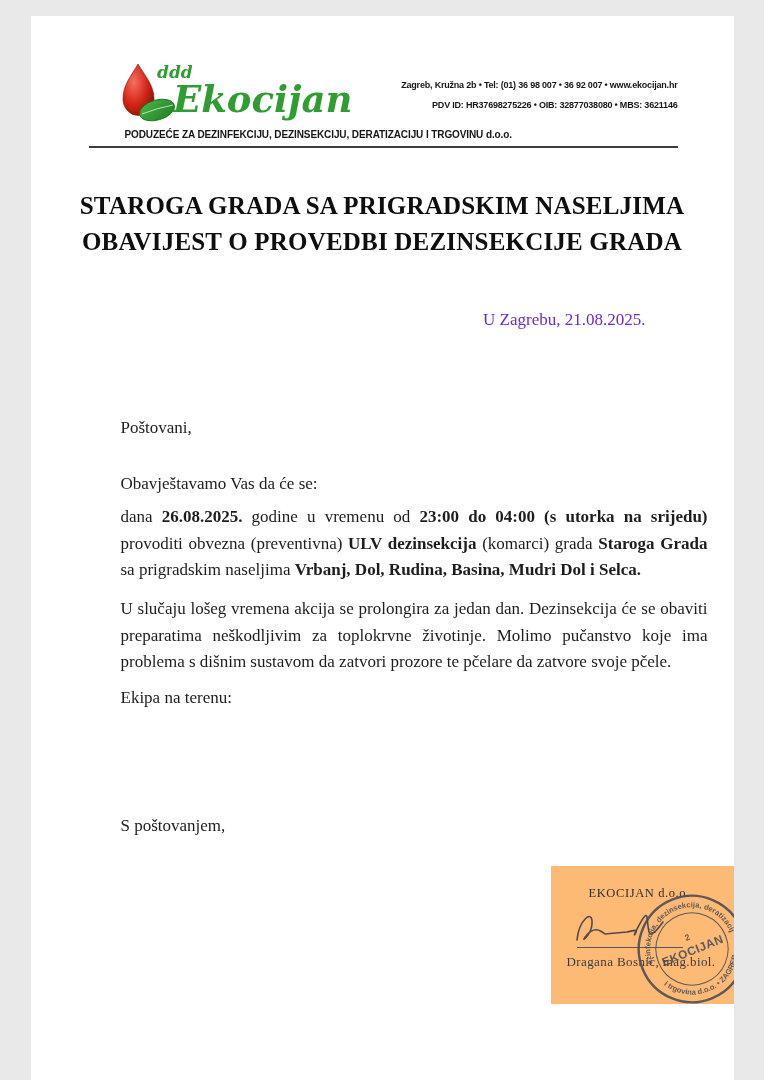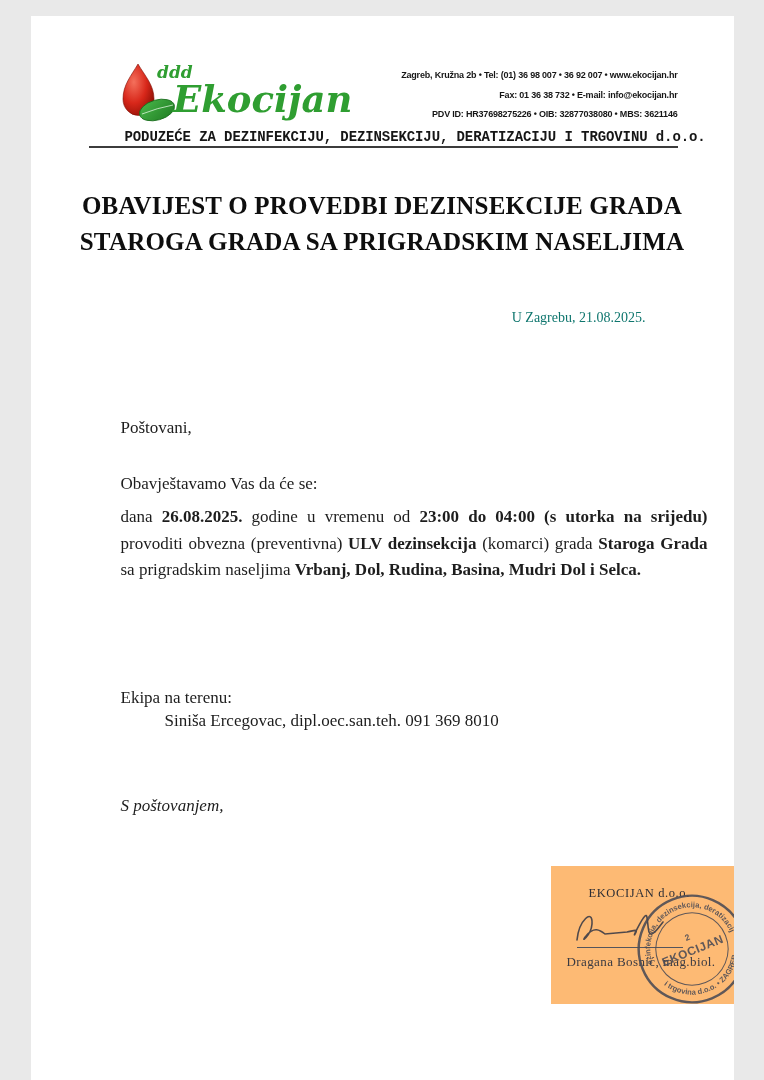--- a/index.html
+++ b/index.html
@@ -18,37 +18,37 @@
 
   
   .logo {
     position: absolute;
     left: 86px;
     top: 42px;
   }
   .contact {
     position: absolute;
     right: 56px;
-    top: 50px;
+    top: 60px;
     text-align: right;
     font-family: "Liberation Sans", sans-serif;
     font-weight: bold;
     font-size: 9px;
     letter-spacing: -0.2px;
     line-height: 19.5px;
     color: #161616;
     white-space: nowrap;
   }
   .tagline {
     position: absolute;
     left: 94px;
     top: 113px;
-    font-family: Liberation Mono, monospace;
+    font-family: Liberation Sans, sans-serif;
     font-weight: bold;
-    font-size: 14px;
+    font-size: 10px;
     letter-spacing: -0.1px;
     color: #161616;
     white-space: nowrap;
   }
   .header-rule {
     position: absolute;
     left: 58px;
     right: 56px;
     top: 130px;
     height: 2px;
@@ -67,31 +67,31 @@
     line-height: 36px;
     color: #0e0e0e;
     letter-spacing: 0.2px;
   }
 
   
   .dateline {
     position: absolute;
     right: 88px;
     top: 294px;
-    font-size: 14px;
-    color: #0f766e;
+    font-size: 17px;
+    color: #6d28d9;
   }
   .body-text { position: absolute; left: 90px; width: 587px; font-size: 17px; color: #1d1d1d; }
   .salutation   { top: 402px; }
   .intro-line   { top: 458px; }
   .para-schedule { top: 488px; text-align: justify; line-height: 26.5px; }
   .para-weather  { top: 580px; text-align: justify; line-height: 26.5px; }
   .team-label   { top: 672px; }
   .team-member  { top: 695px; left: 134px; }
-  .closing      { top: 780px; font-style: italic; }
+  .closing      { top: 800px; }
 
   
   .sig-block {
     position: absolute;
     left: 520px;
     top: 850px;
     width: 224px;
     height: 138px;
     background: #fdba74;
   }
@@ -156,42 +156,41 @@
       <path d="M 21,6 C 28,18 37,27 37,41 A 15.5,16.5 0 1 1 6,41 C 6,27 14,18 21,6 Z" fill="url(#dropGrad)" stroke="#7e0d04" stroke-width="0.6"></path>
       <ellipse cx="40" cy="52" rx="18" ry="10" transform="rotate(-16 40 52)" fill="url(#leafGrad)" stroke="#176b1a" stroke-width="0.8"></ellipse>
       <path d="M 25,56 Q 40,50 56,47" stroke="#d9f2d9" stroke-width="1" fill="none" opacity="0.8"></path>
       <text x="40" y="20" font-family="DejaVu Serif, serif" font-style="italic" font-weight="bold" font-size="17" fill="#2f9e31">ddd</text>
       <text x="56" y="54" font-family="DejaVu Serif, serif" font-style="italic" font-weight="bold" font-size="37" fill="#2f9e31">Ekocijan</text>
     </svg>
   </div>
 
   <div class="contact">
     <div>Zagreb, Kružna 2b • Tel: (01)  36 98 007 • 36 92 007 • www.ekocijan.hr</div>
-    <div>Fax: 01 36 38 732 • E-mail: info@ekocijan.hr</div>
     <div>PDV ID: HR37698275226 • OIB: 32877038080  •  MBS: 3621146</div>
   </div>
 
   <div class="tagline">PODUZEĆE ZA DEZINFEKCIJU, DEZINSEKCIJU, DERATIZACIJU I TRGOVINU d.o.o.</div>
   <div class="header-rule"></div>
 
   <div class="title">
+    <div>STAROGA GRADA SA PRIGRADSKIM NASELJIMA</div>
     <div>OBAVIJEST O PROVEDBI DEZINSEKCIJE GRADA</div>
-    <div>STAROGA GRADA SA PRIGRADSKIM NASELJIMA</div>
   </div>
 
   <div class="dateline">U Zagrebu, 21.08.2025.</div>
 
   <div class="body-text intro-line">Obavještavamo Vas da će se:</div>
   <div class="body-text salutation">Poštovani,</div>
 
   <p class="body-text para-schedule"><span>dana </span><span style="font-weight: bold;">26.08.2025.</span><span> godine u vremenu od </span><span style="font-weight: bold;">23:00 do 04:00 (s utorka na srijedu)</span><span> provoditi obvezna (preventivna) </span><span style="font-weight: bold;">ULV dezinsekcija</span><span> (komarci) grada </span><span style="font-weight: bold;">Staroga Grada</span><span> sa prigradskim naseljima </span><span style="font-weight: bold;">Vrbanj, Dol, Rudina, Basina, Mudri Dol i Selca.</span></p>
 
+  <p class="body-text para-weather">U slučaju lošeg vremena akcija se prolongira za jedan dan. Dezinsekcija će se obaviti preparatima neškodljivim za toplokrvne životinje. Molimo pučanstvo koje ima problema s dišnim sustavom da zatvori prozore te pčelare da zatvore svoje pčele.</p>
 
   <div class="body-text team-label">Ekipa na terenu:</div>
-  <div class="body-text team-member">Siniša Ercegovac, dipl.oec.san.teh. 091 369 8010</div>
 
   <div class="body-text closing">S poštovanjem,</div>
 
   <div class="sig-block">
     <div class="sig-company">EKOCIJAN d.o.o.</div>
 
     <svg class="sig-scribble" width="130" height="46" viewBox="0 0 130 46">
       <path d="M 8,36 C 10,16 24,4 23,20 C 22,32 10,40 17,32 C 25,22 31,26 36,30 L 58,28 C 64,27 70,24 66,30 C 63,35 72,16 76,12 C 79,9 78,20 80,28 C 82,34 88,26 94,18" fill="none" stroke="#3d3d47" stroke-width="1.6" stroke-linecap="round" opacity="0.9"></path>
     </svg>
 

